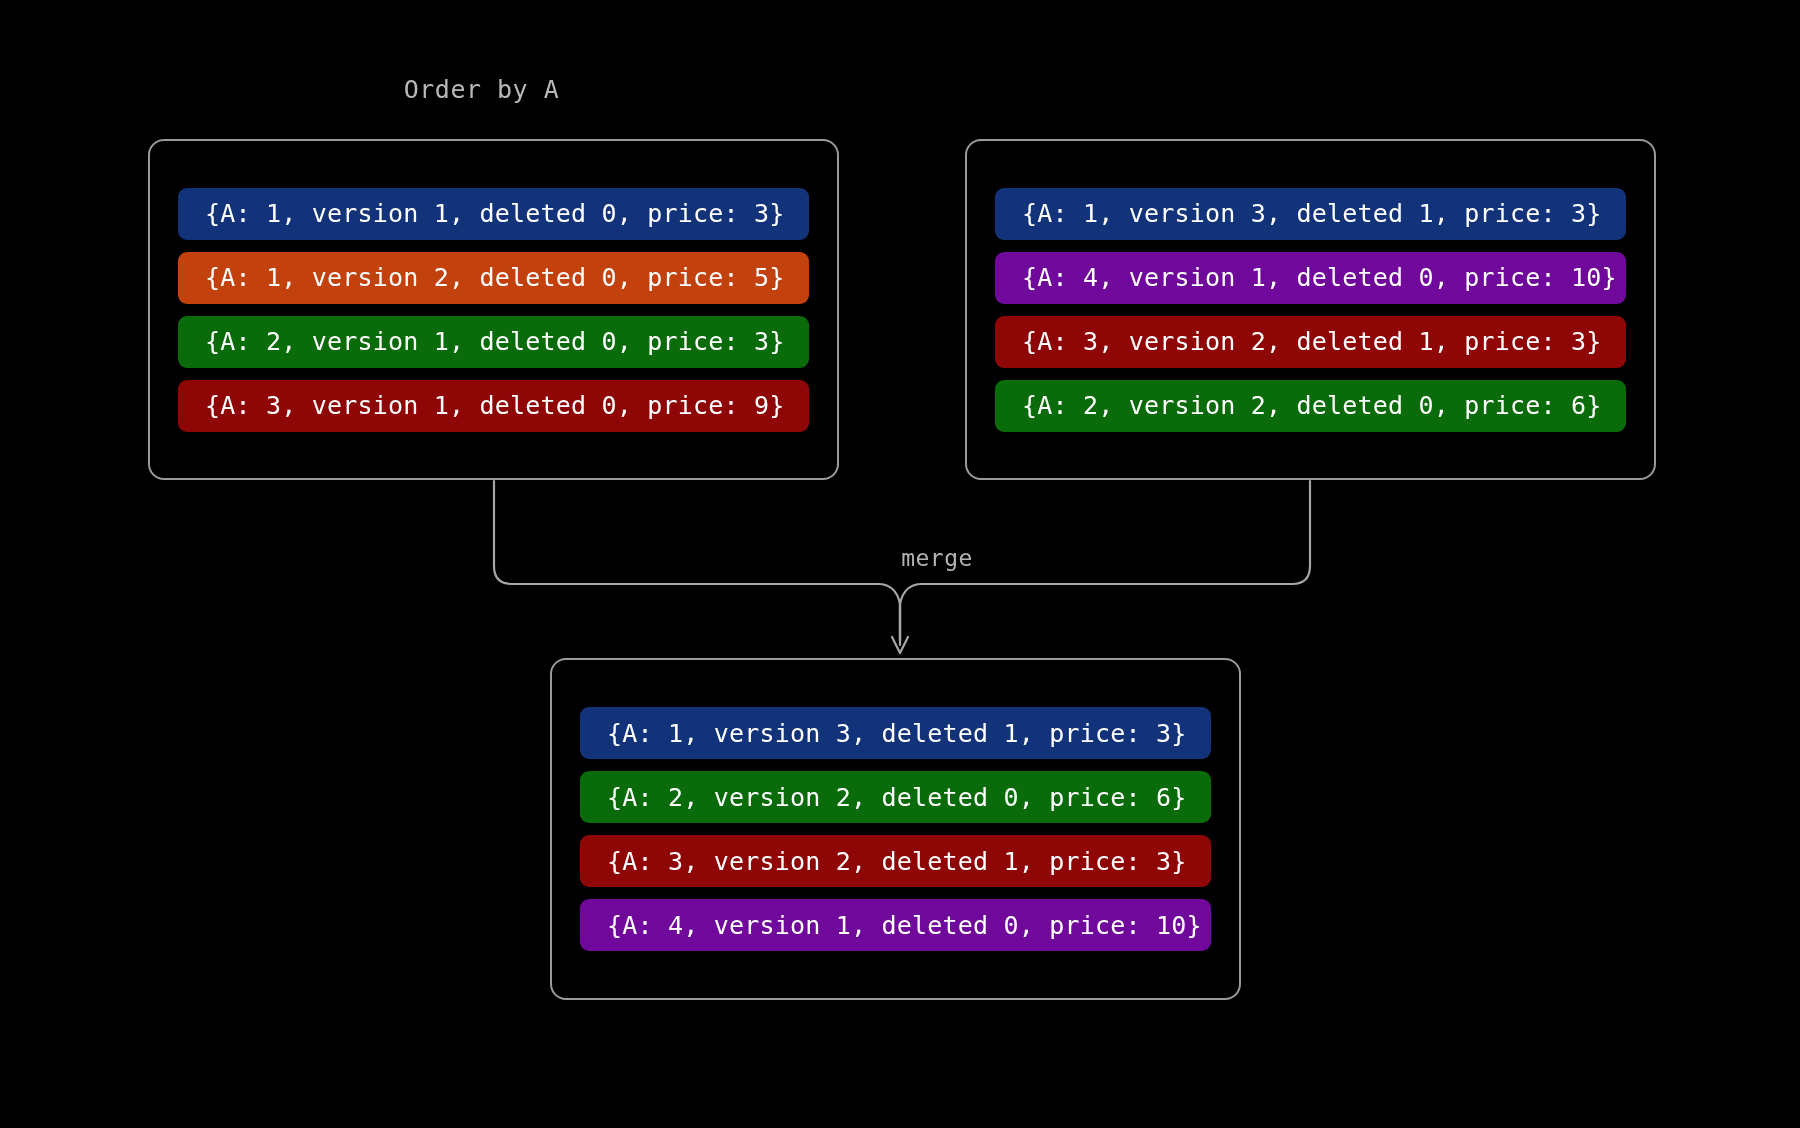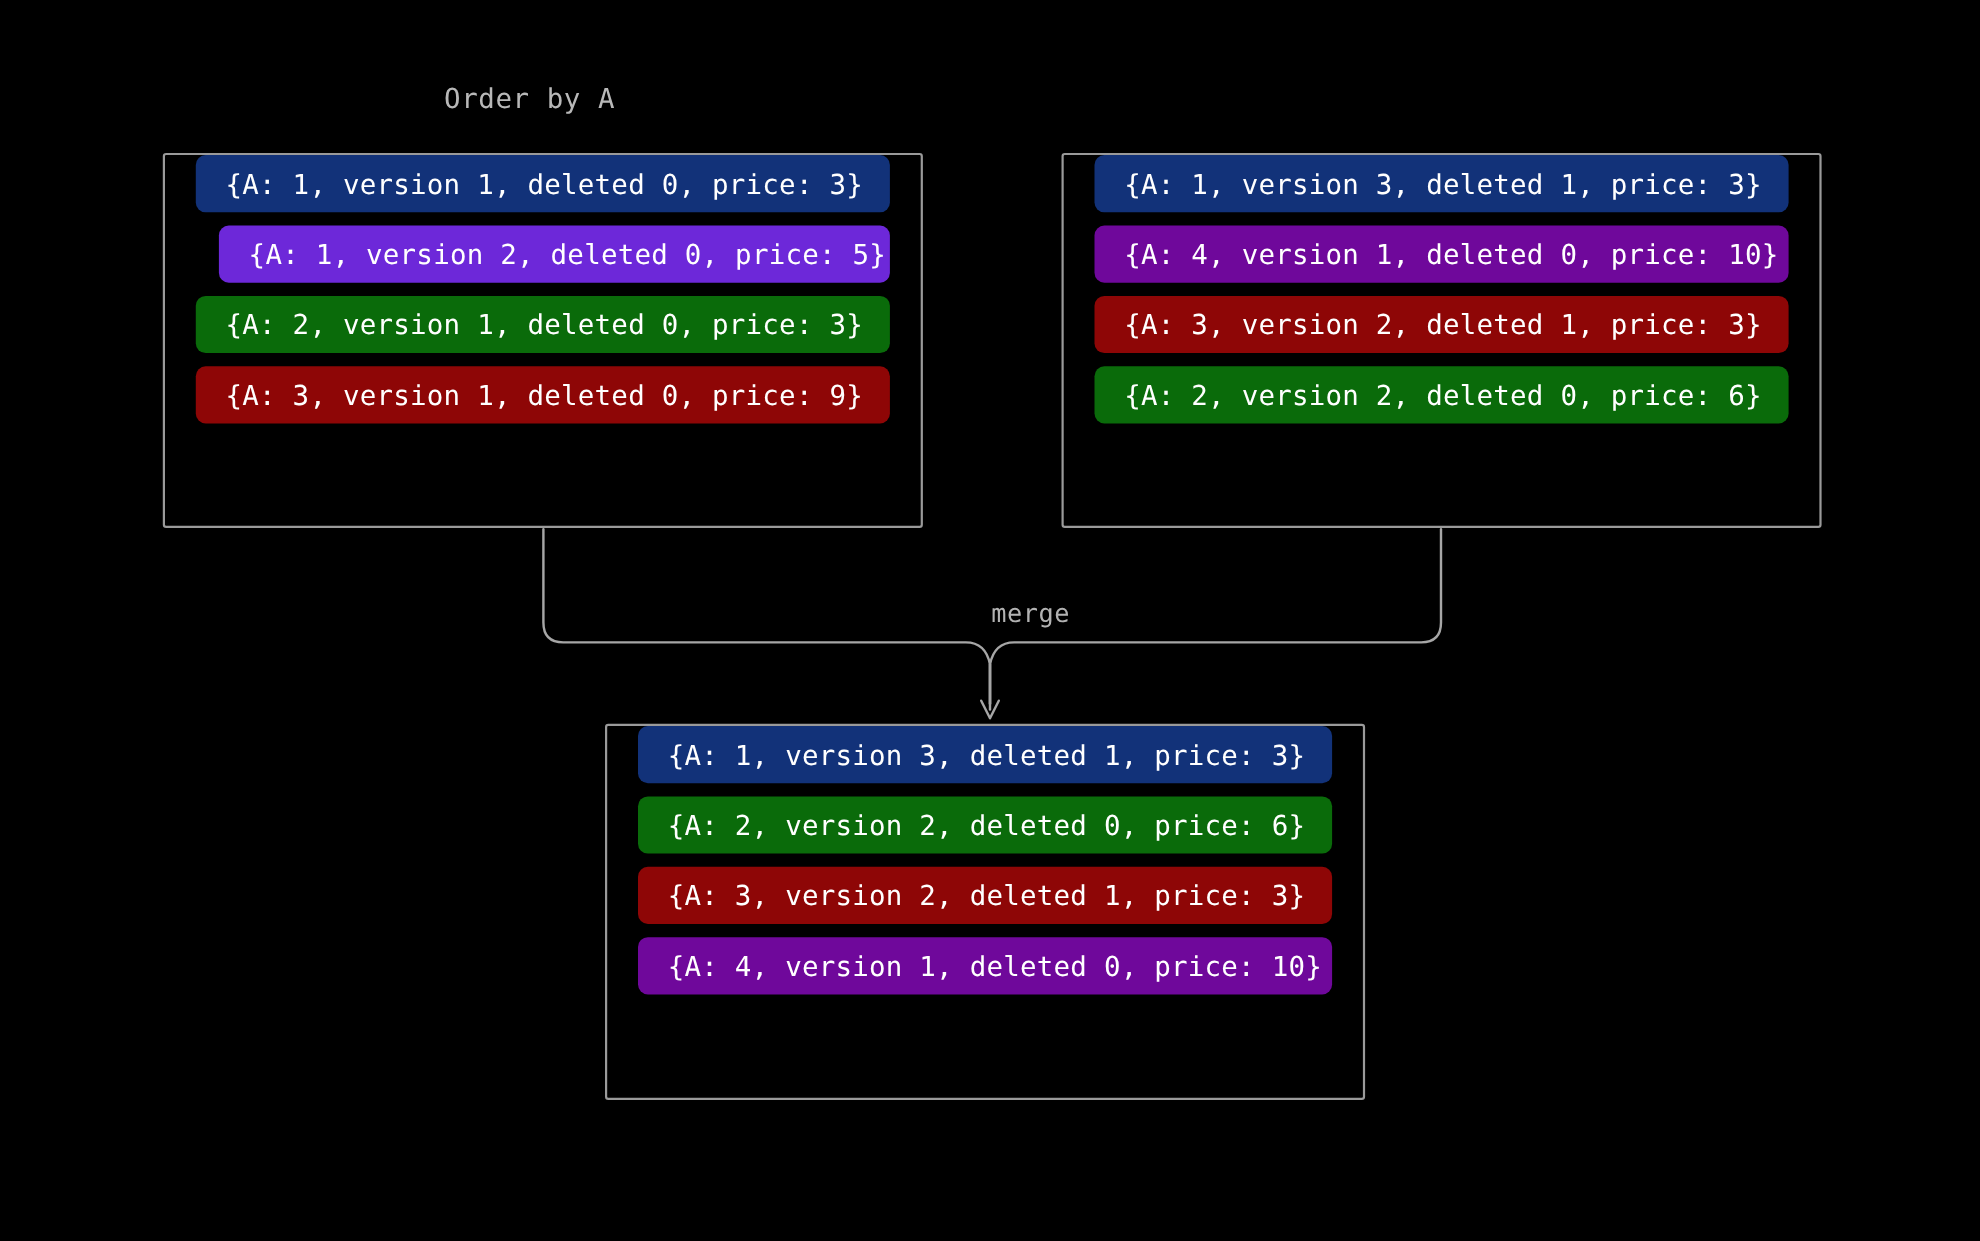--- a/index.html
+++ b/index.html
@@ -42,24 +42,25 @@
     white-space: nowrap;
     text-align: center;
     font-family: "DejaVu Sans Mono", "Liberation Mono", monospace;
   }
 
   
   .panel {
     position: absolute;
     box-sizing: border-box;
     border: 2px solid #404040;
-    border-radius: 3px;
+    border-radius: 16px;
     background: #000000;
     display: flex;
     flex-direction: column;
+    justify-content: center;
     align-items: center;
   }
 
   .panel-rows {
     display: flex;
     flex-direction: column;
     width: 100%;
     box-sizing: border-box;
   }
 
@@ -135,21 +136,21 @@
     <path d="M 900 604 L 900 645" fill="none" stroke="#a6a6a6" stroke-width="2.2" stroke-linecap="round"></path>
 
     <path d="M 892 637 L 900 653 L 908 637" fill="none" stroke="#a6a6a6" stroke-width="2.2" stroke-linecap="round" stroke-linejoin="round"></path>
   </svg>
 
   <div class="panel-title" style="left: 136px; top: 75px; width: 691px; color: rgb(184, 184, 184);">Order by A</div>
 
   <div class="panel" id="panel-order-by-a" style="border-color: rgb(154, 154, 154); background: rgb(0, 0, 0);">
     <div class="panel-rows">
       <div class="row" style="background-color: rgb(18, 50, 121); color: rgb(255, 255, 255);">{A: 1, version 1, deleted 0, price: 3}</div>
-      <div class="row" style="background-color: #6d28d9; color: rgb(255, 255, 255); margin-left: 21px;">{A: 1, version 2, deleted 0, price: 5}</div>
+      <div class="row" style="background-color: #c2410c; color: rgb(255, 255, 255);">{A: 1, version 2, deleted 0, price: 5}</div>
       <div class="row" style="background-color: rgb(10, 107, 10); color: rgb(255, 255, 255);">{A: 2, version 1, deleted 0, price: 3}</div>
       <div class="row" style="background-color: rgb(142, 6, 6); color: rgb(255, 255, 255);">{A: 3, version 1, deleted 0, price: 9}</div>
     </div>
   </div>
 
 
   <div class="panel" id="panel-data-parts" style="border-color: rgb(154, 154, 154); background: rgb(0, 0, 0);">
     <div class="panel-rows">
       <div class="row" style="background-color: rgb(18, 50, 121); color: rgb(255, 255, 255);">{A: 1, version 3, deleted 1, price: 3}</div>
       <div class="row" style="background-color: rgb(111, 8, 155); color: rgb(255, 255, 255);">{A: 4, version 1, deleted 0, price: 10}</div>

